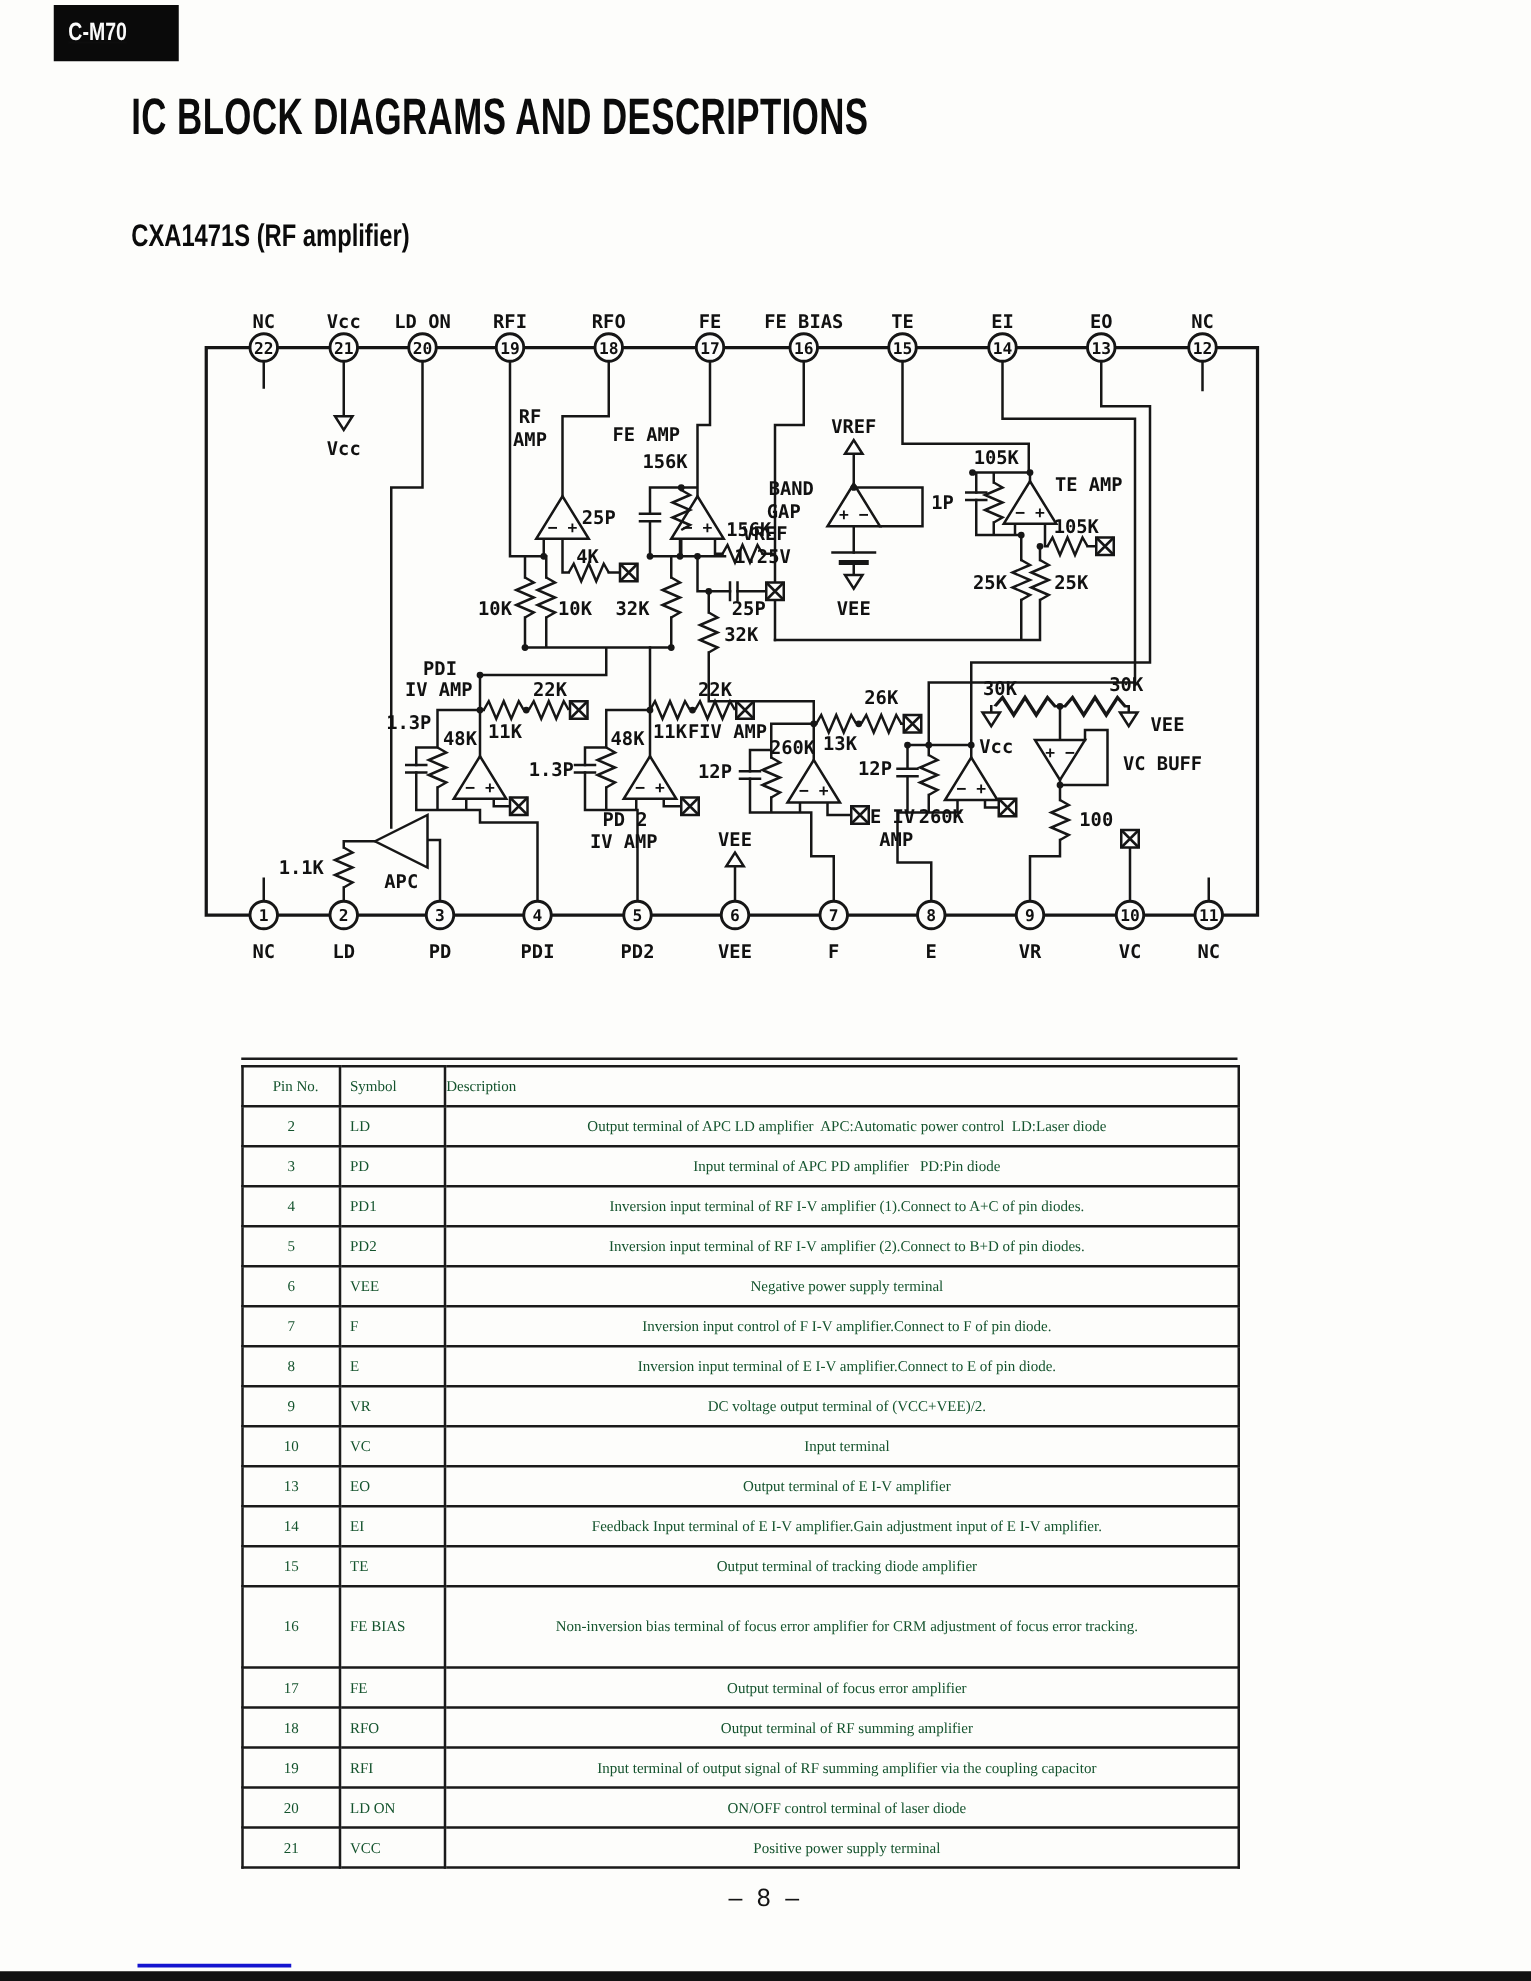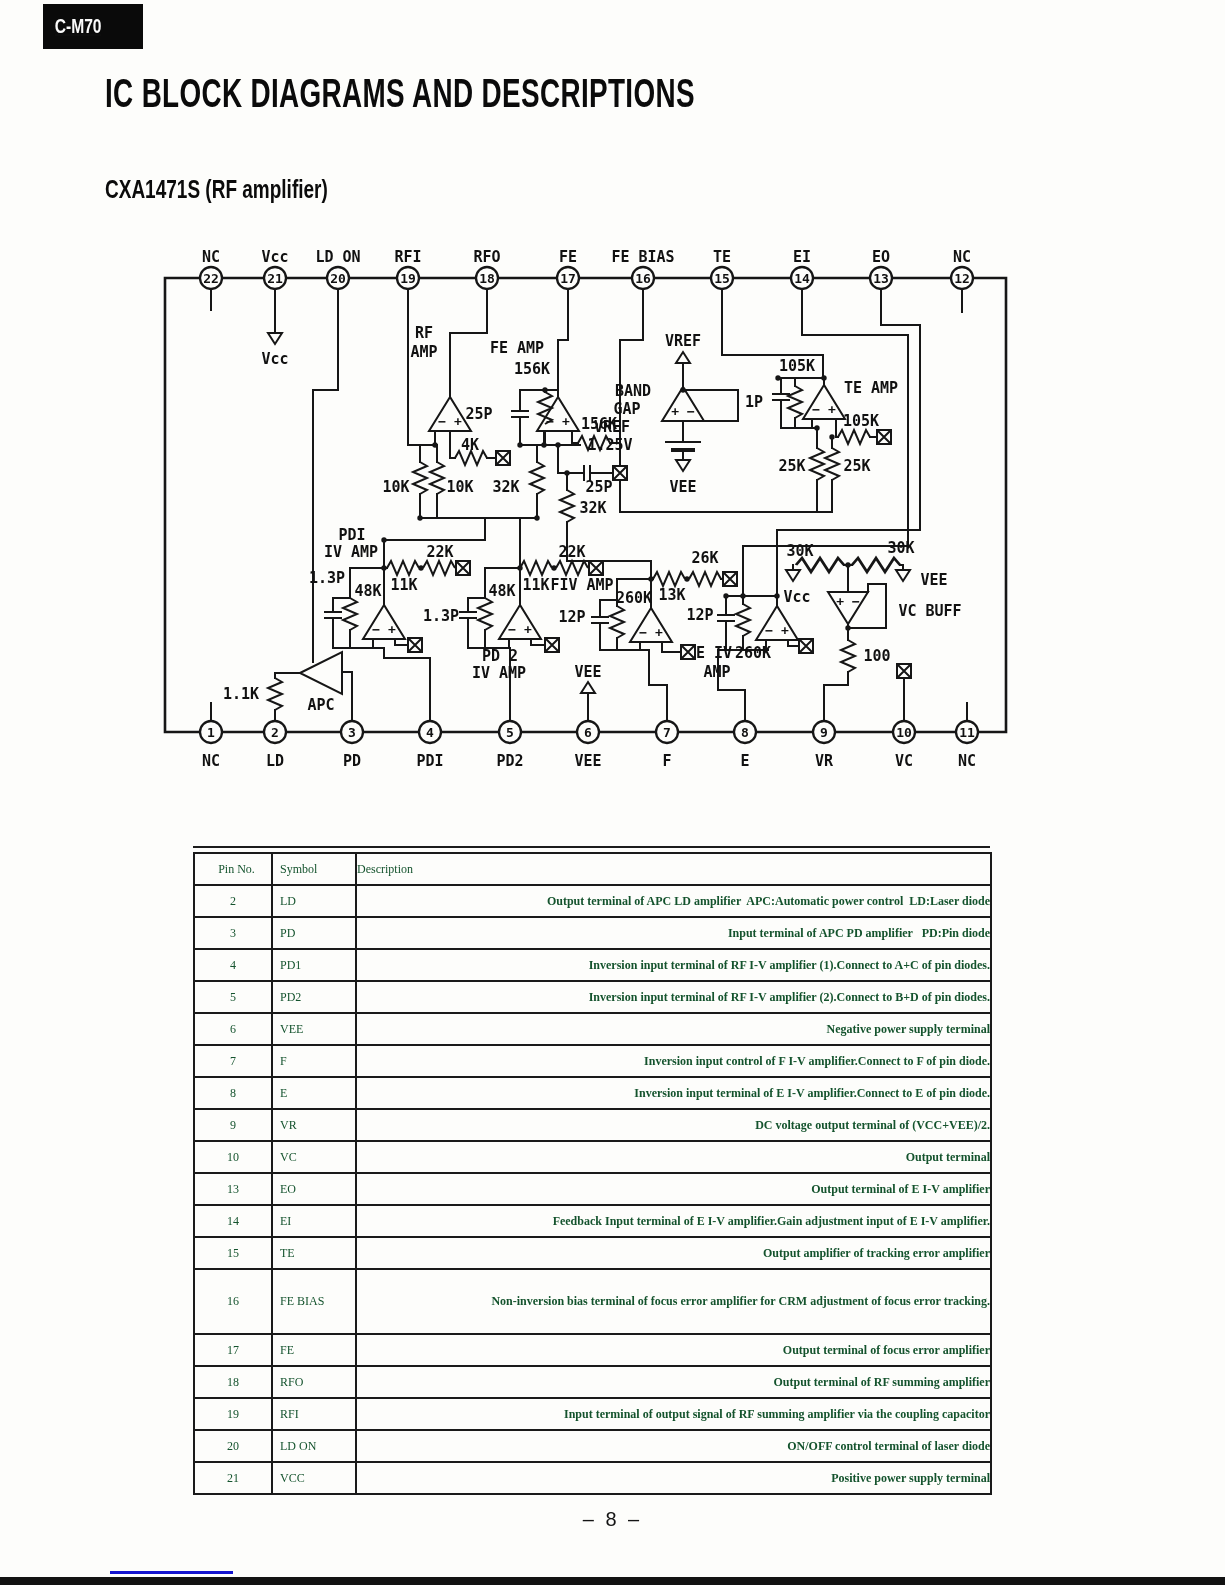--- a/index.html
+++ b/index.html
@@ -26,21 +26,21 @@
   .dot{fill:#161616;stroke:none;}
   .tablewrap{position:absolute;left:193px;top:846px;width:797px;}
   .topline{height:0;border-top:2px solid #1c1c1c;margin-bottom:4px;}
   table{border-collapse:collapse;table-layout:fixed;width:797px;
         font-family:"Liberation Serif",serif;font-size:12px;color:#14532d;}
   td,th{border:2px solid #1a1a1a;height:30px;padding:0;vertical-align:middle;
         font-weight:normal;overflow:hidden;}
   col.c1{width:78px;} col.c2{width:84px;} col.c3{width:635px;}
   td.pin-no{text-align:center;}
   td.symbol{text-align:left;padding-left:7px;}
-  td.desc{text-align:right;padding-left:8px;white-space:pre-wrap;line-height:1.25;font-weight:bold;}
+  td.desc{text-align:center;padding-left:8px;white-space:pre-wrap;line-height:1.25;}
   tr.tall td{height:63px;} tr.tall td.desc{line-height:29px;}
   th.h-desc{text-align:left;} th.h-pin,th.h-sym{text-align:left;padding-left:7px;}
   th.h-pin{text-align:center;}
   .footer{position:absolute;left:0;top:1508px;width:1225px;text-align:center;font-size:20px;
       letter-spacing:3px;color:#141414;}
   .blueline{position:absolute;left:110px;top:1571px;width:123px;height:3px;background:#1414cf;}
   .scanedge{position:absolute;left:0;top:1577px;width:1225px;height:8px;background:#121212;}
 </style>
 </head>
 <body>
@@ -440,36 +440,36 @@
           <td class="desc">Inversion input terminal of E I-V amplifier.Connect to E of pin diode.</td>
         </tr>
     <tr>
           <td class="pin-no">9</td>
           <td class="symbol">VR</td>
           <td class="desc">DC voltage output terminal of (VCC+VEE)/2.</td>
         </tr>
     <tr>
           <td class="pin-no">10</td>
           <td class="symbol">VC</td>
-          <td class="desc">Output terminal</td>
+          <td class="desc">Input terminal</td>
         </tr>
     <tr>
           <td class="pin-no">13</td>
           <td class="symbol">EO</td>
           <td class="desc">Output terminal of E I-V amplifier</td>
         </tr>
     <tr>
           <td class="pin-no">14</td>
           <td class="symbol">EI</td>
           <td class="desc">Feedback Input terminal of E I-V amplifier.Gain adjustment input of E I-V amplifier.</td>
         </tr>
     <tr>
           <td class="pin-no">15</td>
           <td class="symbol">TE</td>
-          <td class="desc">Output amplifier of tracking error amplifier</td>
+          <td class="desc">Output terminal of tracking diode amplifier</td>
         </tr>
     <tr class="tall">
           <td class="pin-no">16</td>
           <td class="symbol">FE BIAS</td>
           <td class="desc">Non-inversion bias terminal of focus error amplifier for CRM adjustment of focus error tracking.</td>
         </tr>
     <tr>
           <td class="pin-no">17</td>
           <td class="symbol">FE</td>
           <td class="desc">Output terminal of focus error amplifier</td>

